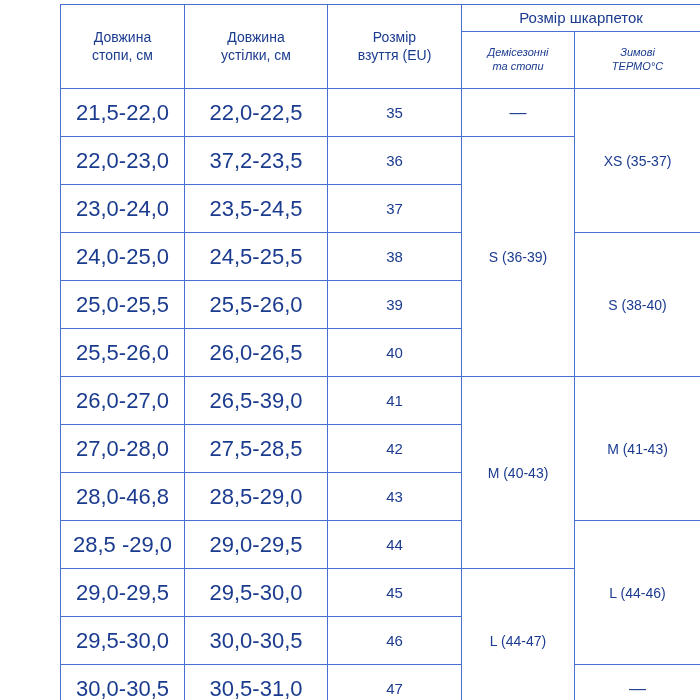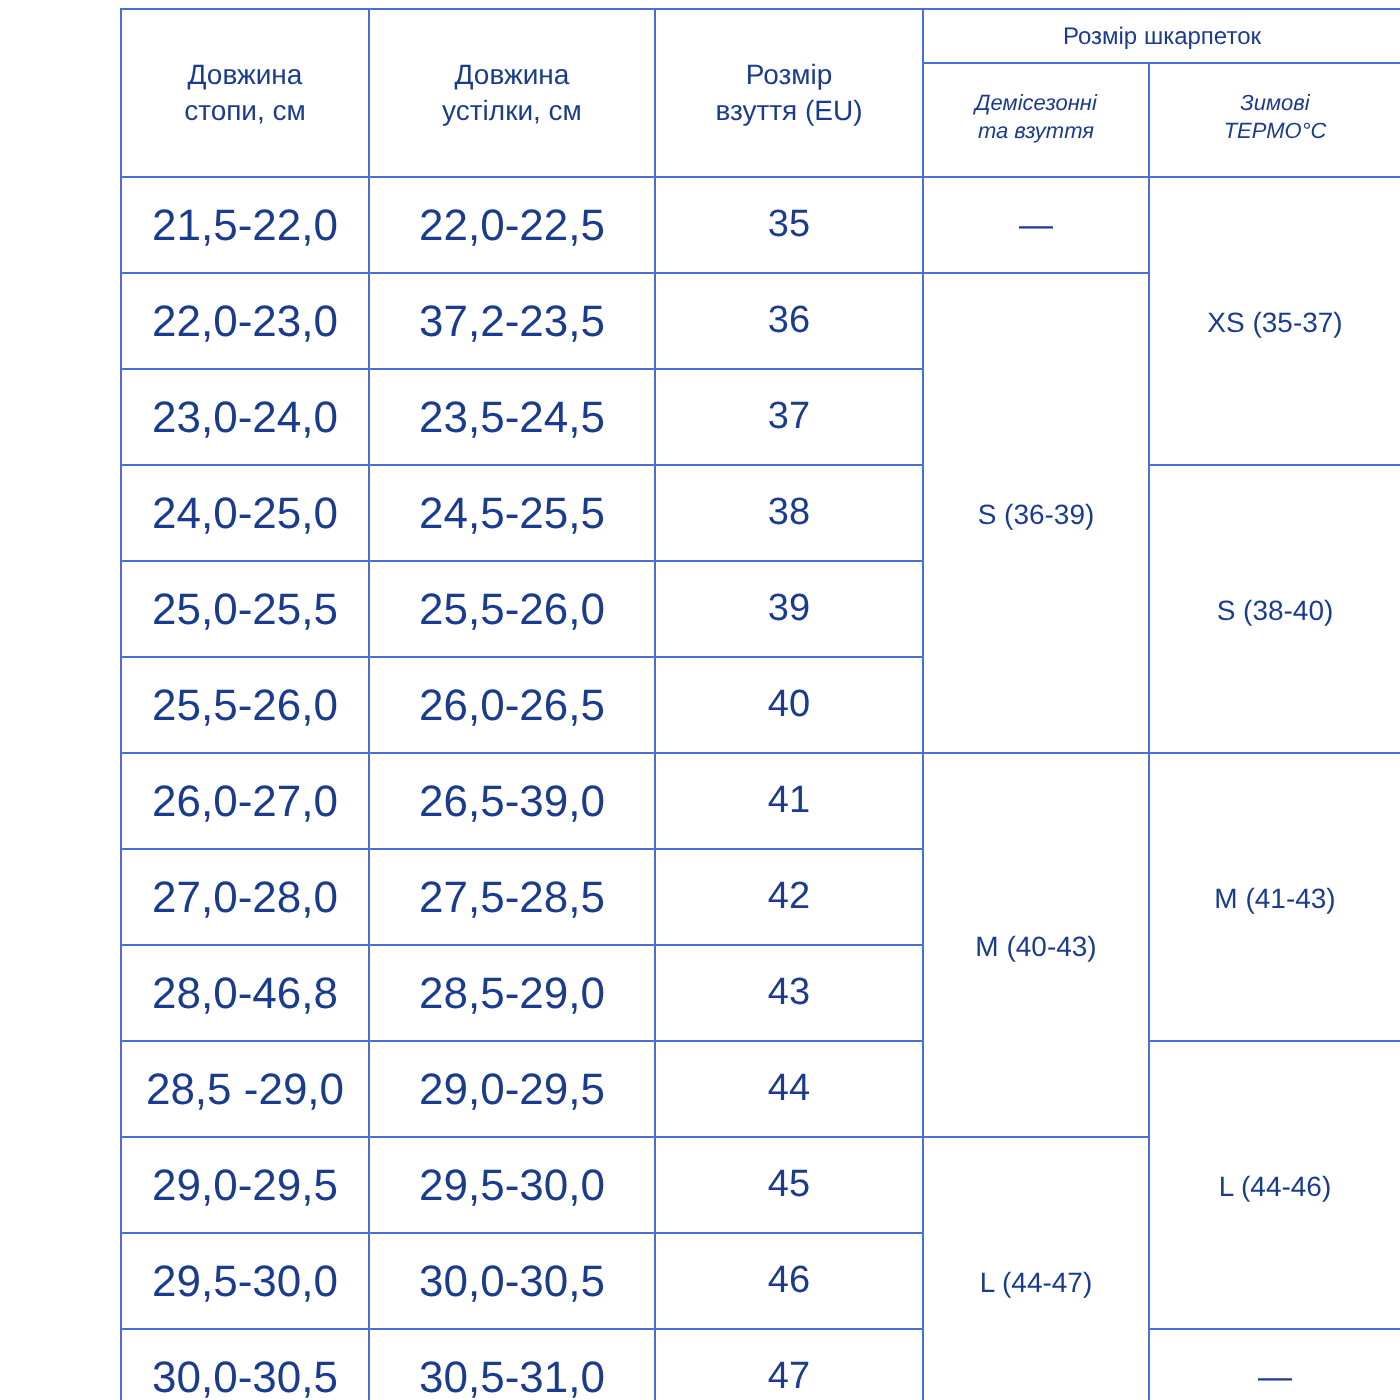--- a/index.html
+++ b/index.html
@@ -42,39 +42,39 @@
   col.c4 { width: 113px; }
   col.c5 { width: 126px; }
 
   .hdr-main {
     font-size: 14px;
     font-weight: bold;
     line-height: 1.25;
     height: 82px;
   }
   .hdr-sock-group {
-    font-size: 12px;
+    font-size: 15px;
     font-weight: bold;
     height: 26px;
     line-height: 1.2;
   }
   .hdr-sock-sub {
     font-size: 11px;
     font-weight: bold;
     line-height: 1.25;
     height: 56px;
     padding: 0 4px;
     font-style: italic;
   }
   td.data {
     font-size: 22px;
     height: 47px;
   }
   td.eu {
-    font-size: 19px;
+    font-size: 15px;
   }
   td.merged {
     font-size: 14px;
   }
   td.dash {
     font-size: 17px;
     letter-spacing: 0;
   }
 </style>
 </head>
@@ -101,21 +101,21 @@
         </th>
         <th class="hdr-main" rowspan="2">
           <div>Розмір</div>
           <div>взуття (EU)</div>
         </th>
         <th class="hdr-sock-group" colspan="2">Розмір шкарпеток</th>
       </tr>
       <tr>
         <th class="hdr-sock-sub">
           <div>Демісезонні</div>
-          <div>та взуття</div>
+          <div>та стопи</div>
         </th>
         <th class="hdr-sock-sub">
           <div>Зимові</div>
           <div>ТЕРМО°С</div>
         </th>
       </tr>
     </thead>
     <tbody id="table-body">
         <tr>
           <td class="data">21,5-22,0</td>

